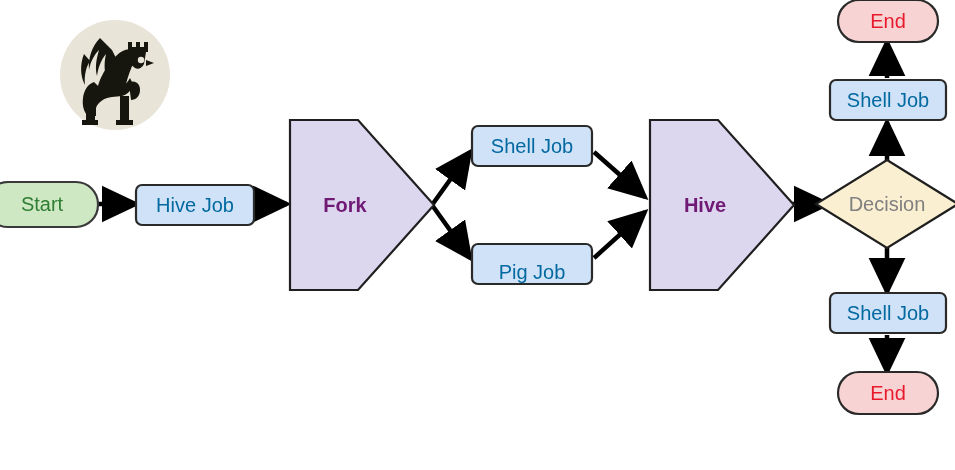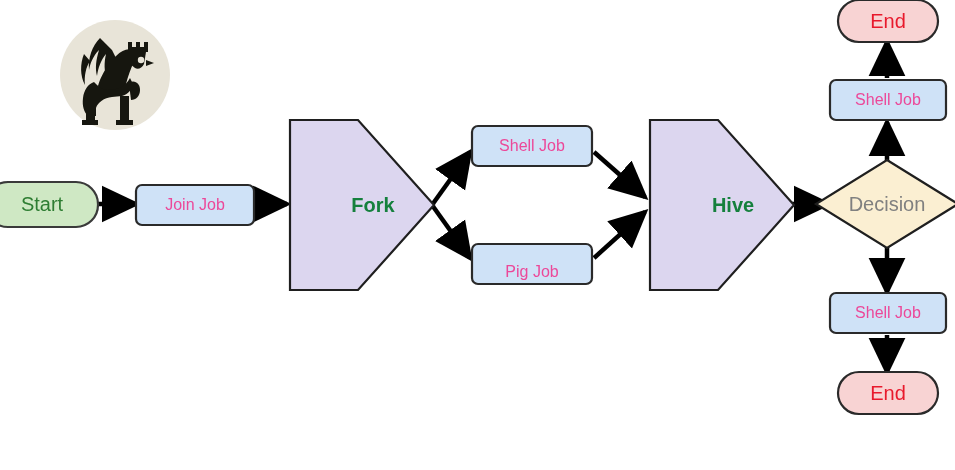--- a/index.html
+++ b/index.html
@@ -12,22 +12,22 @@
   }
   svg.layer{position:absolute;left:0;top:0;width:955px;height:470px;}
   .node-label{
     position:absolute;
     display:flex;align-items:center;justify-content:center;
     pointer-events:none;
     white-space:nowrap;
     border-radius:8px;
   }
   .lbl-start{color:#2e7d32;font-size:20px;}
-  .lbl-job{color:#ec4899;font-size:16px;}
-  .lbl-forkjoin{color:#15803d;font-size:20px;font-weight:bold;margin-left:28px;}
+  .lbl-job{color:#0369a1;font-size:20px;}
+  .lbl-forkjoin{color:#701a75;font-size:20px;font-weight:bold;}
   .lbl-decision{color:#808080;font-size:20px;}
   .lbl-end{color:#e8192c;font-size:20px;}
   .logo-wrap{position:absolute;left:60px;top:20px;width:110px;height:110px;}
 </style>
 </head>
 <body>
 
 <div id="canvas">
 
   <div class="logo-wrap">
@@ -96,21 +96,21 @@
 
     <rect x="838" y="0" width="100" height="42" rx="21" ry="21" fill="#f8d3d3" stroke="#2a2a2a" stroke-width="2.2"></rect>
 
     <rect x="830" y="293" width="116" height="40" rx="6" ry="6" fill="#cfe2f7" stroke="#2a2a2a" stroke-width="2.2"></rect>
 
     <rect x="838" y="372" width="100" height="42" rx="21" ry="21" fill="#f8d3d3" stroke="#2a2a2a" stroke-width="2.2"></rect>
   </svg>
 
   <div class="node-label lbl-start" style="left:-14px;top:182px;width:112px;height:45px;">Start</div>
 
-  <div class="node-label lbl-job" style="left:136px;top:185px;width:118px;height:40px;">Join Job</div>
+  <div class="node-label lbl-job" style="left:136px;top:185px;width:118px;height:40px;">Hive Job</div>
 
   <div class="node-label lbl-forkjoin" style="left:290px;top:185px;width:110px;height:40px;">Fork</div>
 
   <div class="node-label lbl-job" style="left:472px;top:126px;width:120px;height:40px;">Shell Job</div>
 
   <div class="node-label lbl-job" style="left:472px;top:244px;width:120px;height:56px;">Pig Job</div>
 
   <div class="node-label lbl-forkjoin" style="left:650px;top:185px;width:110px;height:40px;">Hive</div>
 
   <div class="node-label lbl-decision" style="left:816px;top:184px;width:142px;height:40px;">Decision</div>

